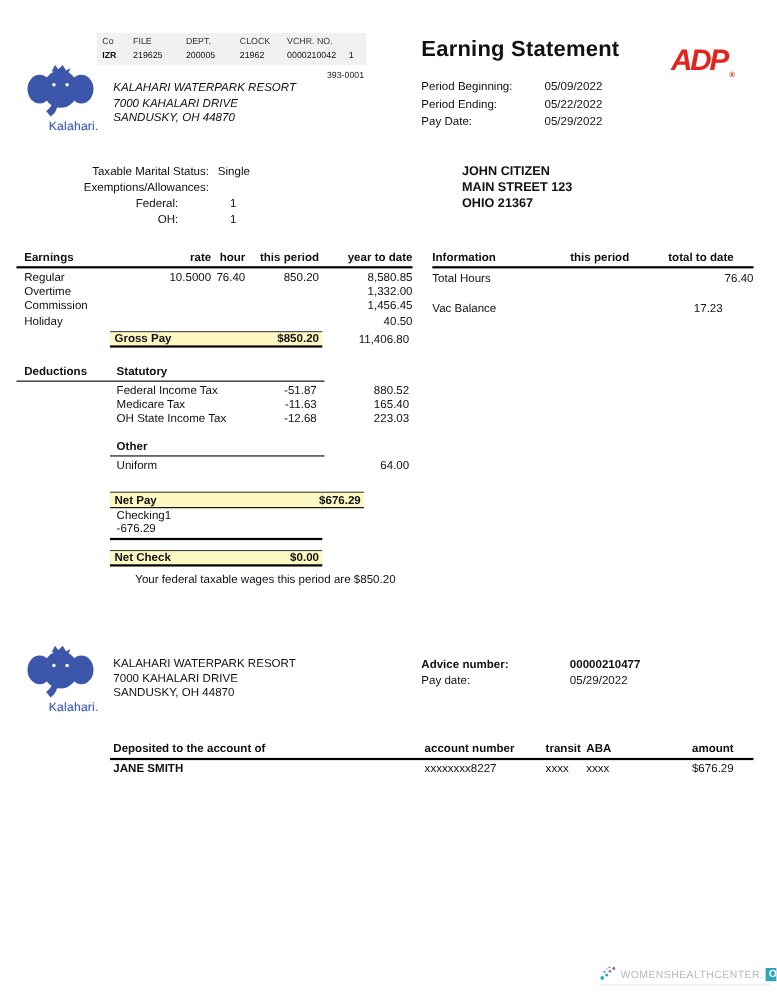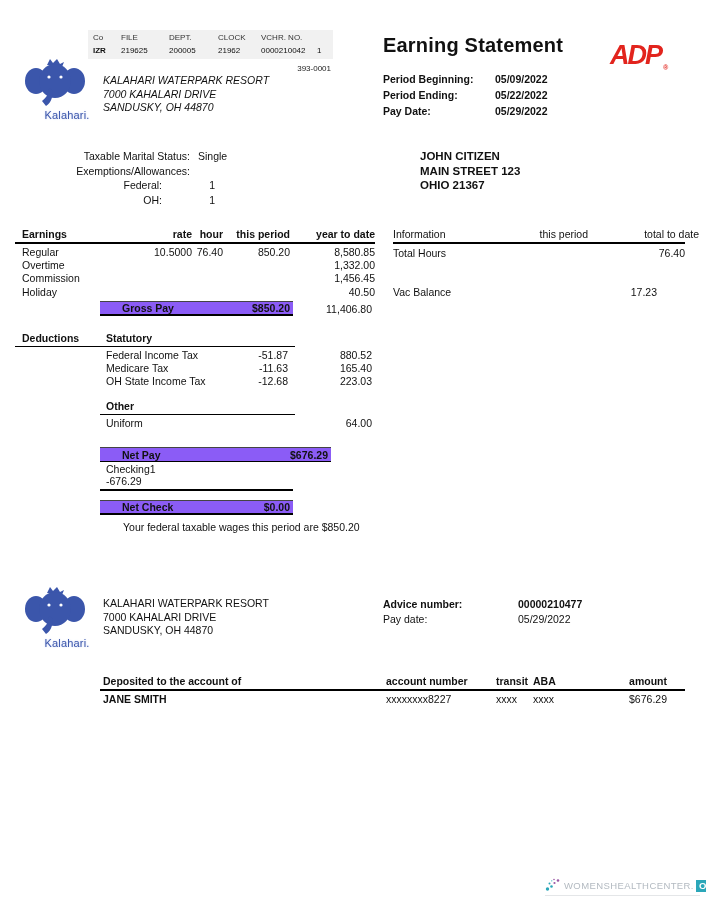--- a/index.html
+++ b/index.html
@@ -21,49 +21,49 @@
          text-shadow:0 0 2px #c3cdf0;line-height:14px;margin-left:24px;}
 
   .addr{line-height:13.5px;font-size:10.5px;}
   .italic{font-style:italic;}
 
   #title{left:383px;top:34px;font-size:20px;font-weight:bold;letter-spacing:0.2px;}
   #adp{left:610px;top:42px;color:#e2241d;font-weight:bold;font-style:italic;
        font-size:27px;letter-spacing:-2px;line-height:26px;}
   #adp sup{font-size:7px;letter-spacing:0;vertical-align:baseline;position:relative;top:6px;left:2px;}
 
-  .kv{display:grid;grid-template-columns:112px auto;line-height:16px;font-weight:bold;}
+  .kv{display:grid;grid-template-columns:112px auto;line-height:16px;}
 
   #taxinfo{left:60px;top:149px;width:160px;}
   .taxrow{display:grid;grid-template-columns:130px 60px;line-height:14.5px;}
   .taxrow .lab{text-align:right;}
   .taxrow .num{text-align:right;padding-right:35px;}
   .taxrow .val{padding-left:8px;}
 
   #employee{left:420px;top:149px;font-weight:bold;font-size:11.5px;line-height:14.5px;}
 
   
   #earnings{left:15px;top:228px;width:360px;}
   .e-grid{display:grid;grid-template-columns:98px 79px 31px 67px 85px;}
   .e-grid > div{text-align:right;}
   .e-grid > div:first-child{text-align:left;padding-left:7px;}
   .e-head{font-weight:bold;border-bottom:2px solid #000;padding-bottom:2px;}
   .e-row{line-height:13.2px;}
   .gross-row{position:relative;height:16px;margin-top:2px;}
-  .band{background:#8b5cf6;border-top:1px solid #444;border-bottom:2px solid #000;
+  .band{background:#fef9c3;border-top:1px solid #444;border-bottom:2px solid #000;
         display:flex;justify-content:space-between;align-items:center;
-        padding:1px 3px 1px 22px;font-weight:bold;box-sizing:border-box;}
+        padding:1px 3px 1px 4px;font-weight:bold;box-sizing:border-box;}
   .gross-band{position:absolute;left:85px;width:193px;top:0;height:15px;}
   .gross-ytd{position:absolute;right:3px;top:2px;}
 
   
   #benefits{left:393px;top:228px;width:292px;}
   .b-title{font-weight:bold;line-height:13px;}
-  .b-head{display:grid;grid-template-columns:114px 65px 95px 18px;font-weight:normal;
-          border-bottom:2px solid #000;padding-bottom:1px;line-height:13px;gap:16px;}
+  .b-head{display:grid;grid-template-columns:114px 65px 95px 18px;font-weight:bold;
+          border-bottom:2px solid #000;padding-bottom:1px;line-height:13px;}
   .b-head .r{text-align:right;}
   .b-row{display:grid;grid-template-columns:180px 84px 28px;line-height:13px;}
   .b-row .r{text-align:right;}
 
   
   #ded-label{left:15px;top:332px;width:85px;font-weight:bold;border-bottom:1px solid #000;padding:0 0 2px 7px;box-sizing:border-box;}
   #deductions{left:100px;top:332px;width:272px;}
   .d-sub{font-weight:bold;border-bottom:1px solid #000;width:195px;box-sizing:border-box;
          padding:0 0 2px 6px;}
   .d-row{display:grid;grid-template-columns:120px 68px 84px;line-height:13.2px;}
@@ -235,21 +235,21 @@
       <div>Information</div>
       <div class="r">this period</div>
       <div class="r">total to date</div>
       <div></div>
     </div>
     <div class="b-row" style="margin-top:3px;gap:28px;">
       <div>Total Hours</div>
       <div class="r">76.40</div>
       <div></div>
     </div>
-    <div class="b-row" style="margin-top:26px;">
+    <div class="b-row" style="margin-top:15px;">
       <div>Vac Balance</div>
       <div class="r">17.23</div>
       <div></div>
     </div>
   </div>
 
   <div class="abs" id="ded-label">Deductions</div>
   <div class="abs" id="deductions">
     <div class="d-sub">Statutory</div>
     <div class="d-row" style="margin-top:2px;">

